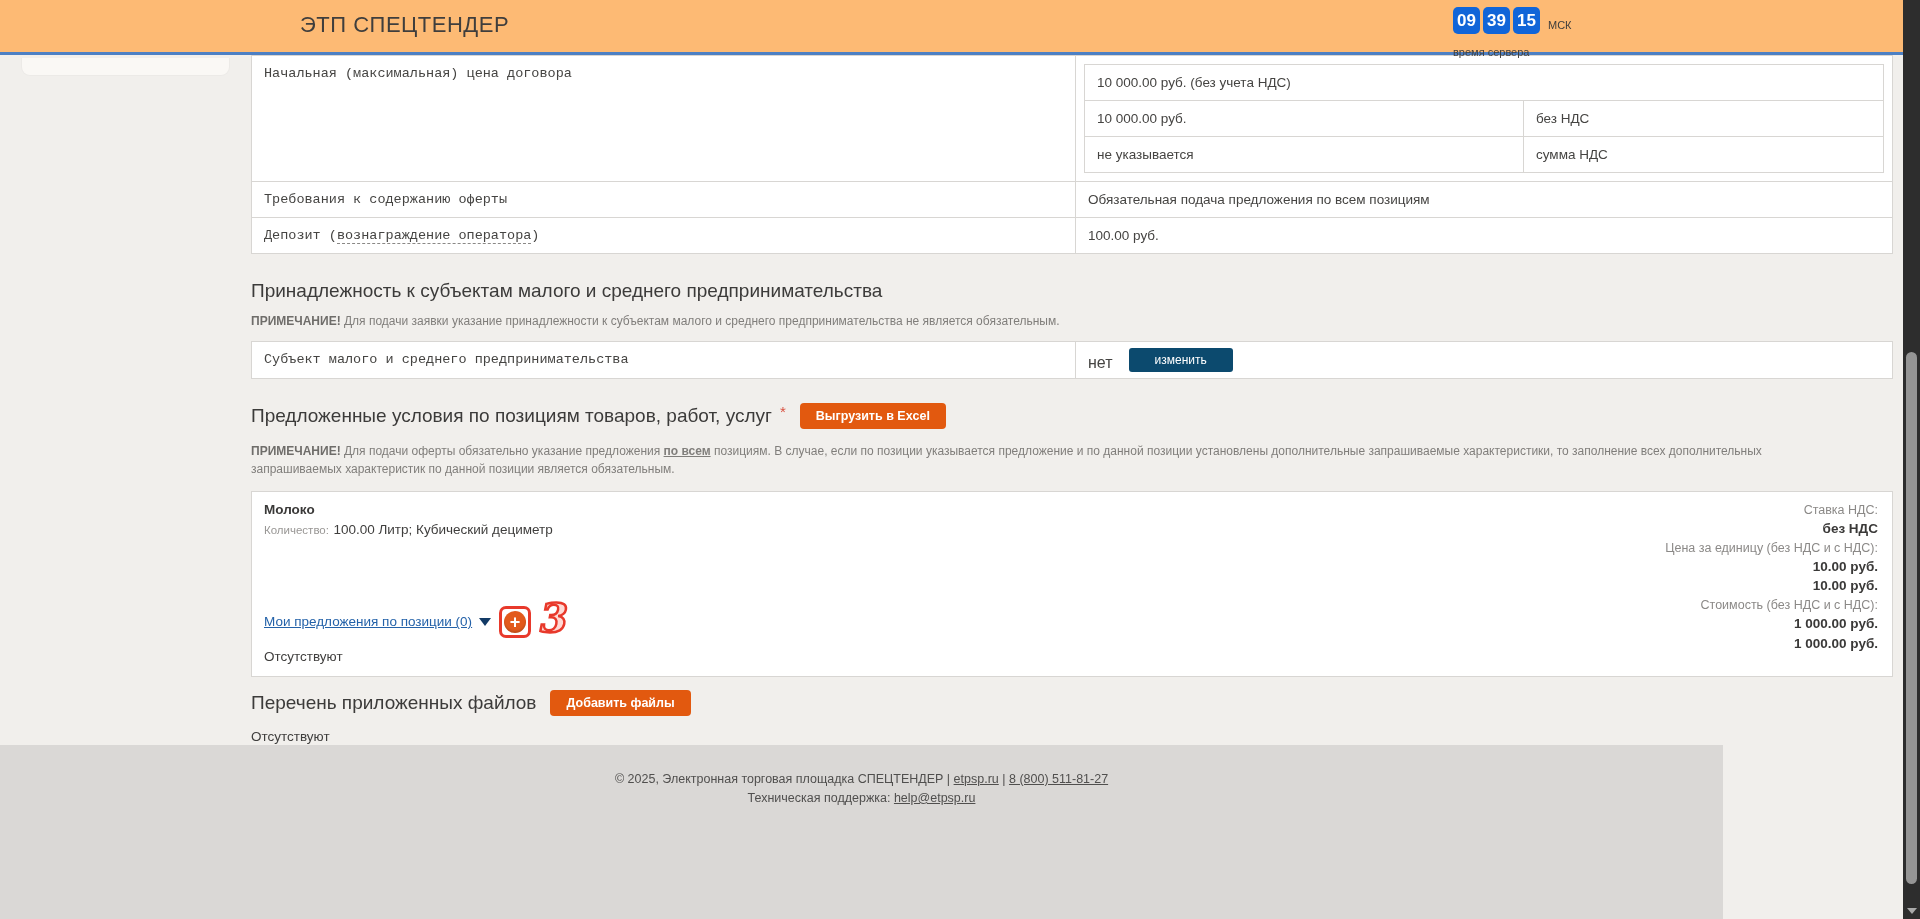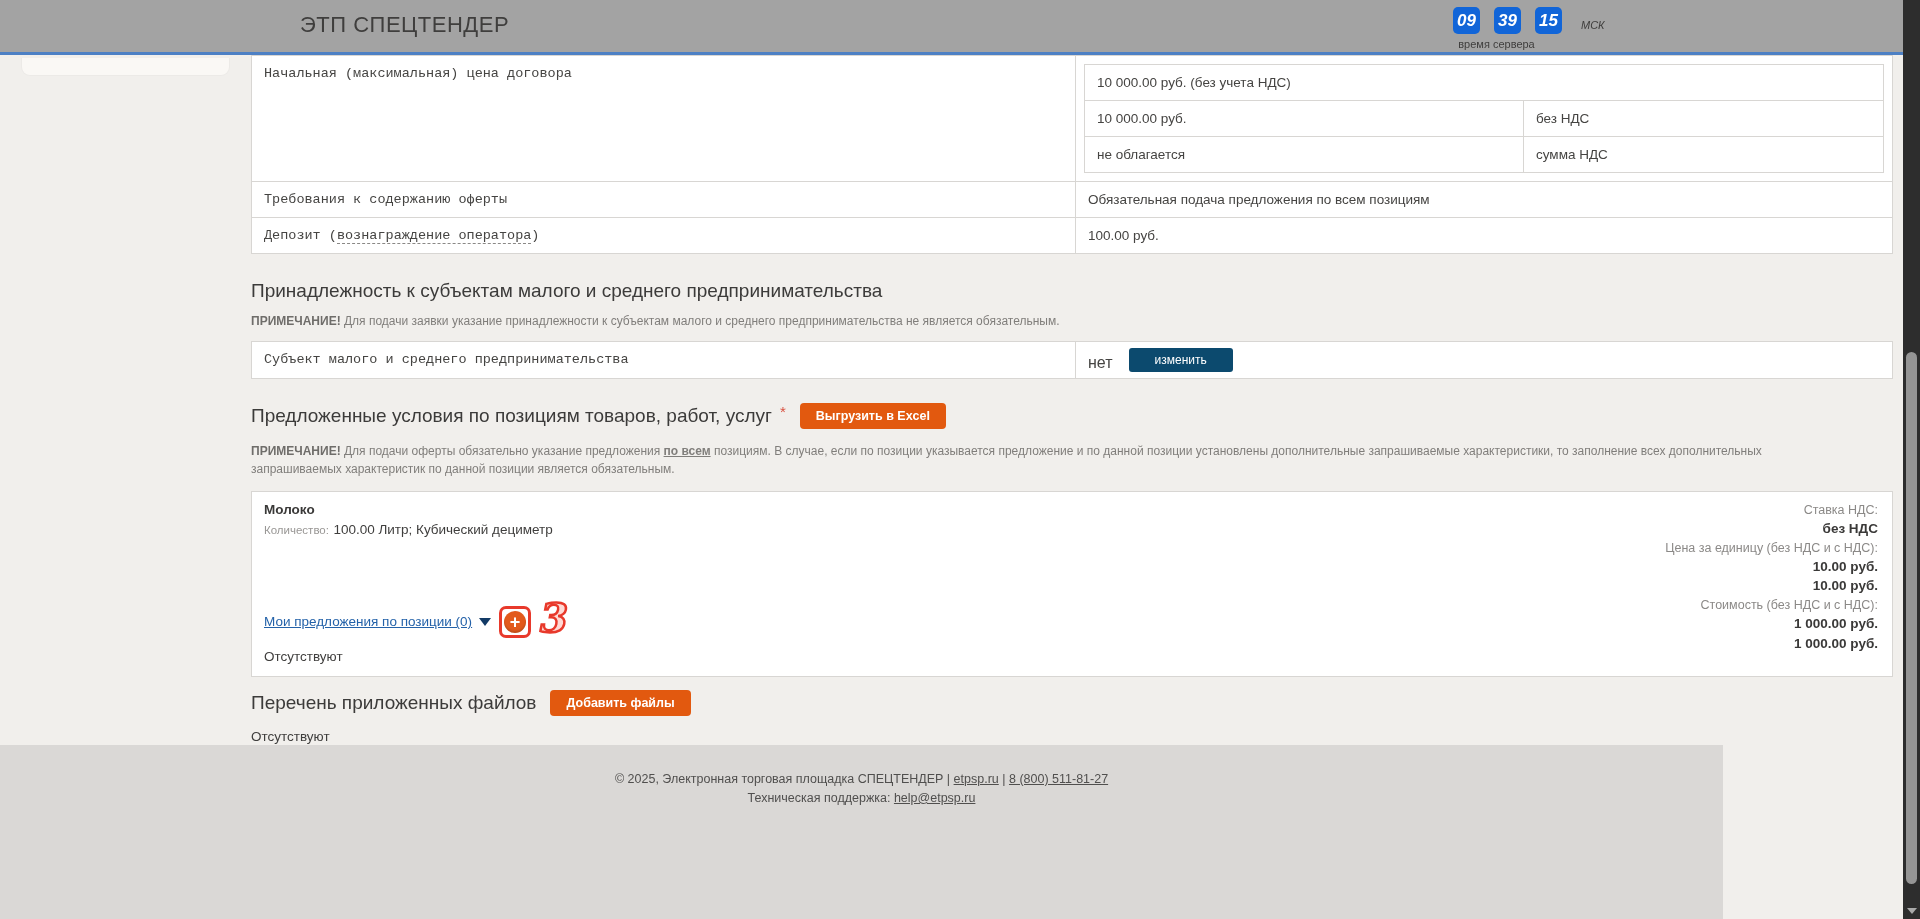--- a/index.html
+++ b/index.html
@@ -6,36 +6,36 @@
   html,body { width:1920px; height:919px; overflow:hidden; }
   body {
     background:#f1efec;
     font-family:"Liberation Sans", sans-serif;
     color:#454442;
     position:relative;
   }
 
   
   .header {
-    position:relative; height:55px; background:#a3a3a3;
+    position:relative; height:55px; background:#fdba74;
     border-bottom:3px solid #4d80c4;
   }
   .app-title {
     position:absolute; left:300px; top:12px;
     font-size:22px; color:#3f3e3d; letter-spacing:.5px;
   }
   .clock-wrap { position:absolute; left:1453px; top:7px; }
-  .clock-row { display:flex; align-items:center; gap:14px;font-style:italic; }
+  .clock-row { display:flex; align-items:center; gap:3px; }
   .clock-box {
     width:27px; height:27px; background:#1165d8; color:#fff;
     font-size:17px; font-weight:bold; border-radius:5px;
     display:flex; align-items:center; justify-content:center;
   }
   .clock-tz { font-size:11px; color:#3f3e3d; margin-left:5px; margin-top:8px; }
-  .clock-caption { font-size:11px; color:#3f3e3d; text-align:center; margin-top:4px; width:87px; }
+  .clock-caption { font-size:11px; color:#3f3e3d; text-align:left; margin-top:12px; width:87px; }
 
   .sidebar-remnant {
     position:absolute; left:21px; top:58px; width:209px; height:18px;
     background:#faf8f5; border:1px solid #eceae7; border-top:none;
     border-radius:0 0 9px 9px;
   }
 
   
   .content { margin-left:251px; width:1642px; }
 
@@ -179,21 +179,21 @@
       <div class="tcell-nested">
         <div class="nested-table">
           <div class="nrow single">
             <div class="ncell">10 000.00 руб. (без учета НДС)</div>
           </div>
           <div class="nrow">
             <div class="ncell">10 000.00 руб.</div>
             <div class="ncell with-border">без НДС</div>
           </div>
           <div class="nrow">
-            <div class="ncell">не облагается</div>
+            <div class="ncell">не указывается</div>
             <div class="ncell with-border">сумма НДС</div>
           </div>
         </div>
       </div>
     </div>
     <div class="trow">
       <div class="tcell-label">Требования к содержанию оферты</div>
       <div class="tcell-value">Обязательная подача предложения по всем позициям</div>
     </div>
     <div class="trow">

